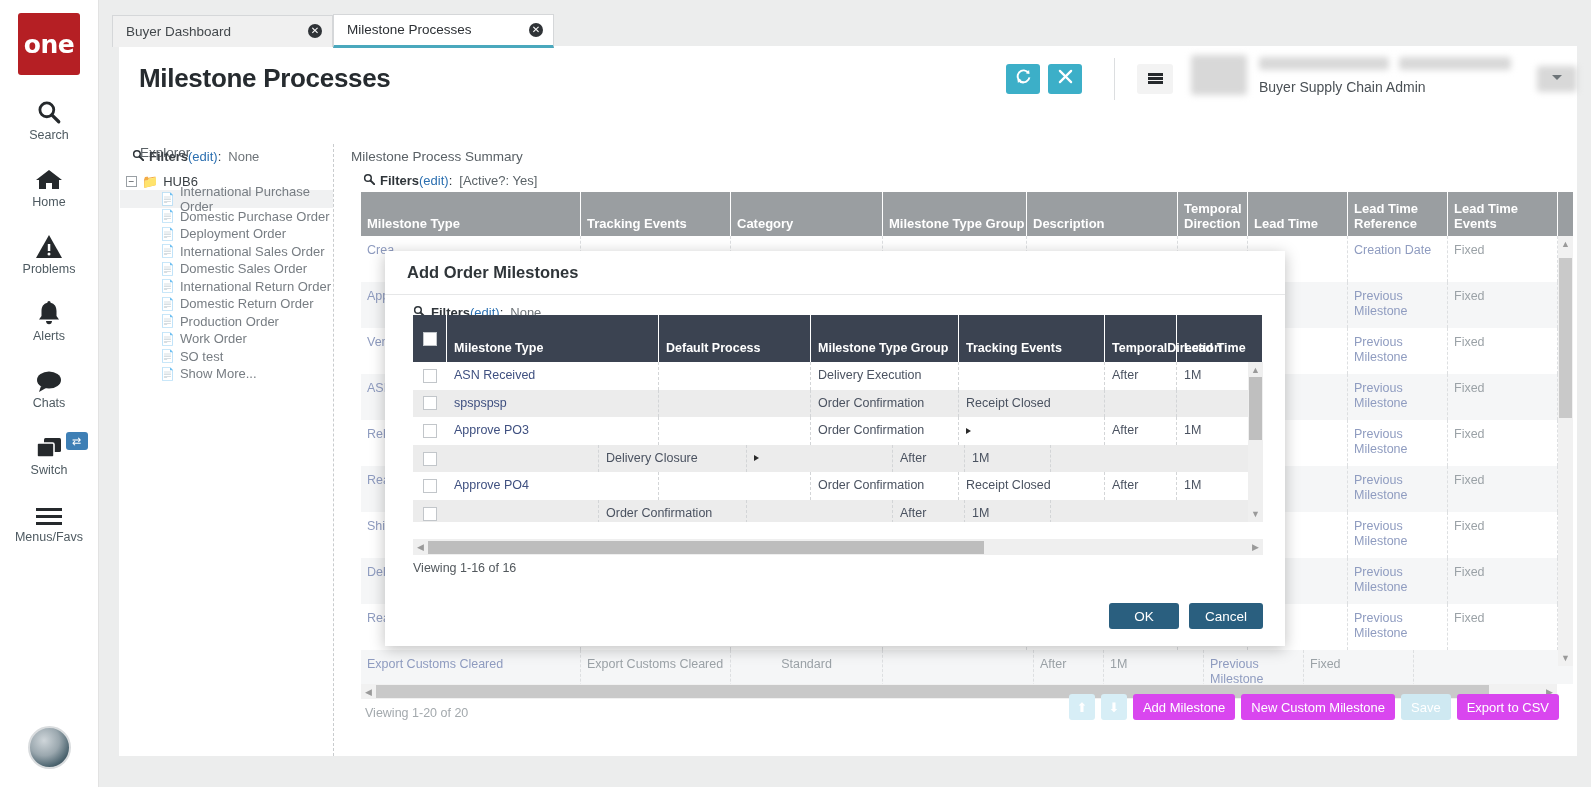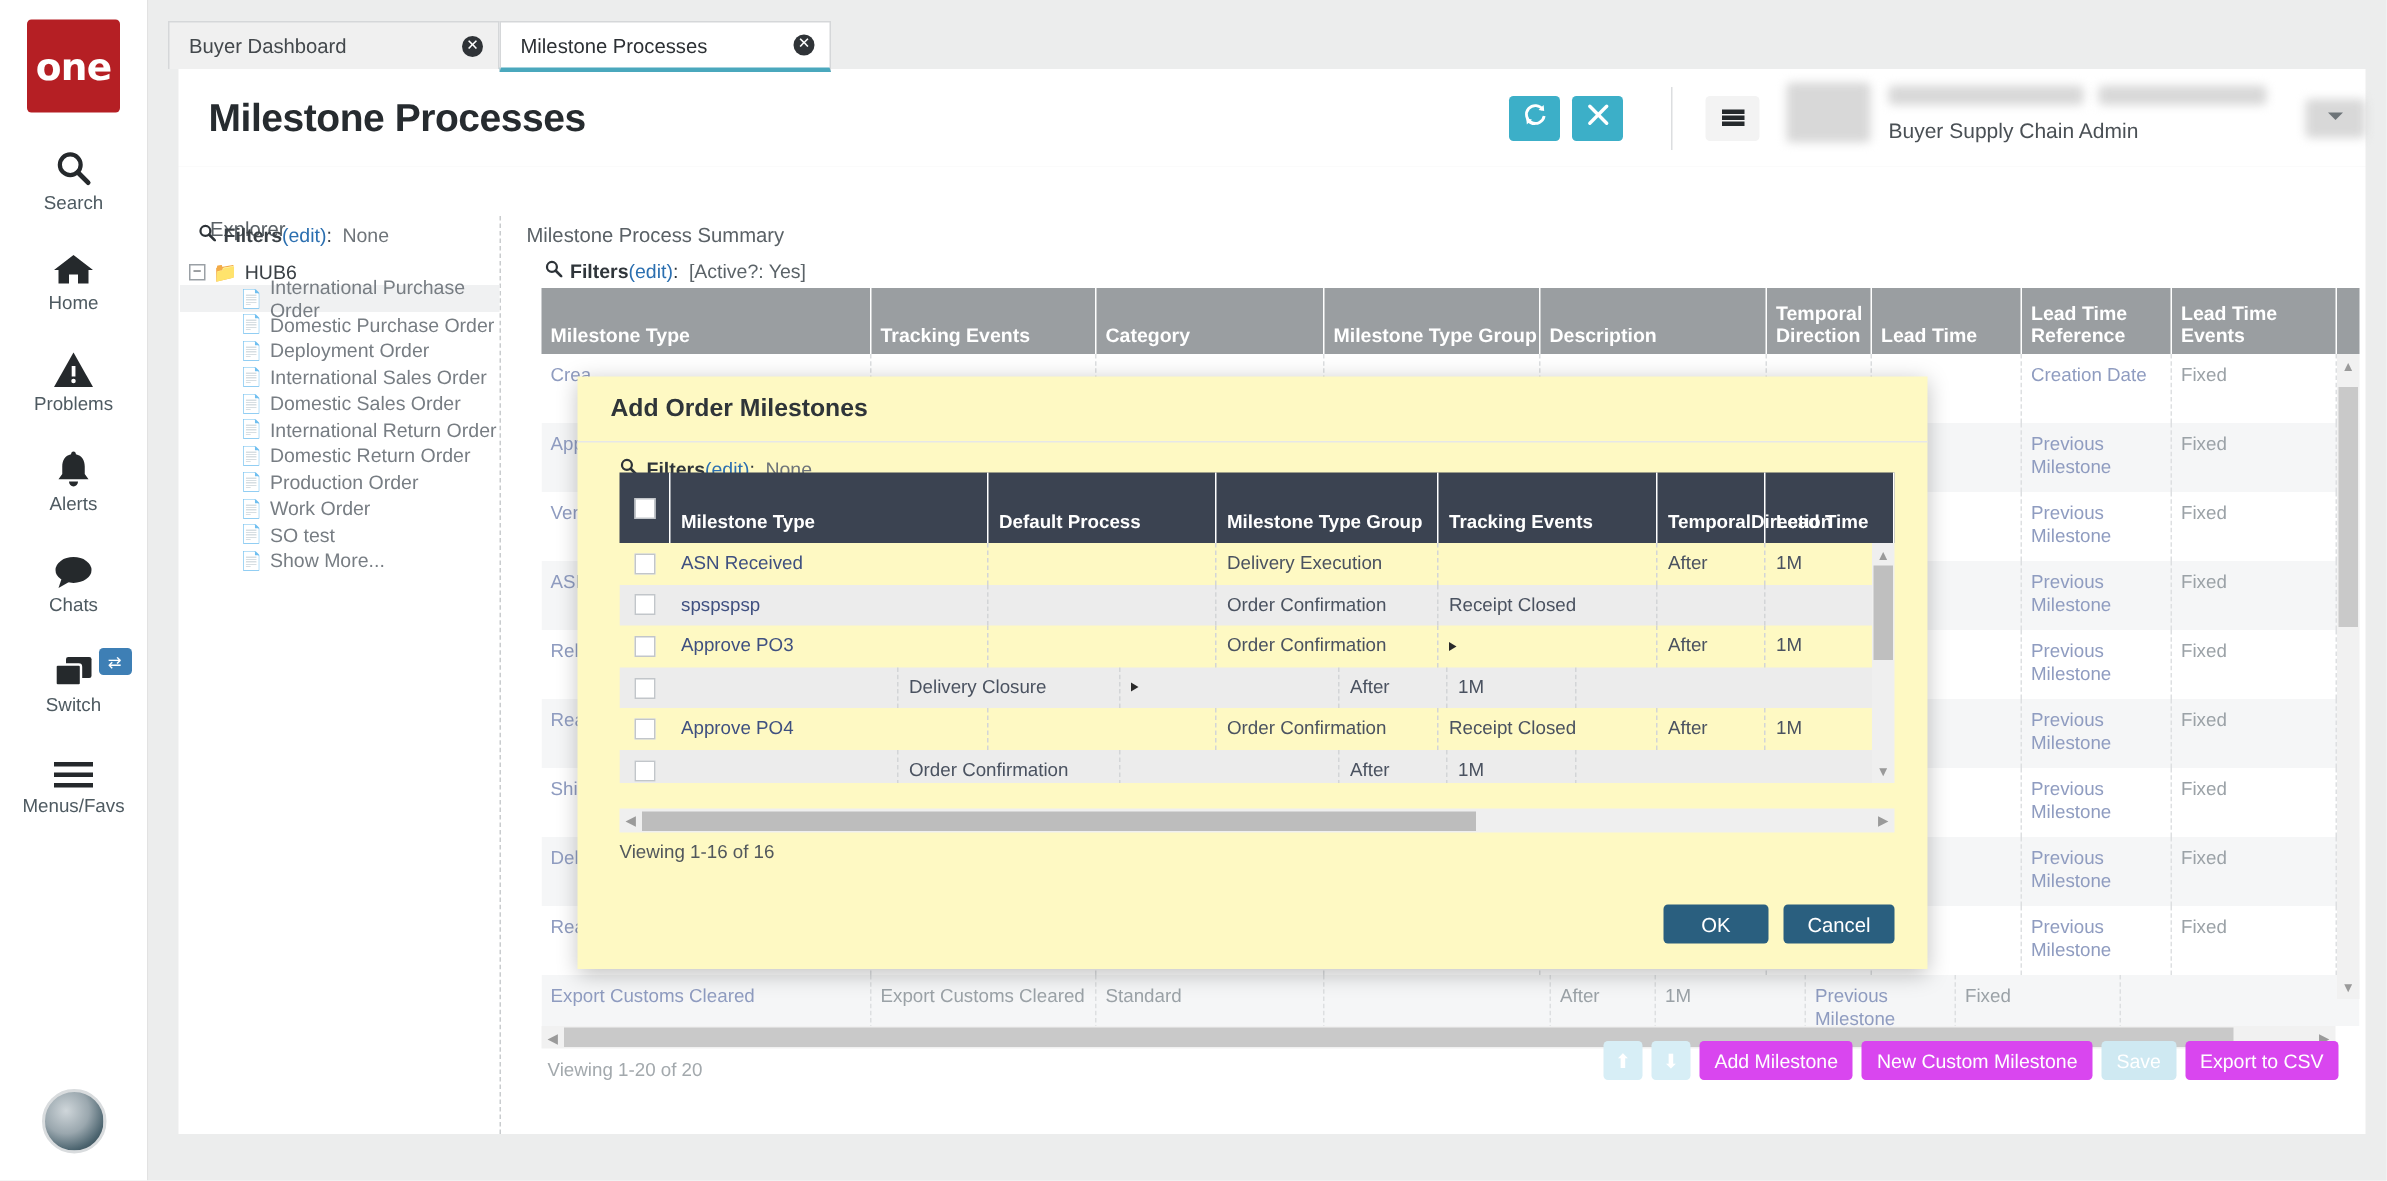--- a/index.html
+++ b/index.html
@@ -40,21 +40,21 @@
   .avatar-orb {
     position: absolute; bottom: 18px; left: 28px; width: 43px; height: 43px;
     border-radius: 50%;
     background: radial-gradient(circle at 36% 32%, #cfd6da 0%, #9aa7ae 42%, #4d6570 72%, #24323a 100%);
     border: 2px solid #d9dcde;
   }
 
   
   .tabstrip {
     position: absolute; left: 112px; top: 14px; height: 33px;
-    display: flex; align-items: flex-start; z-index: 20;
+    display: flex; align-items: center; z-index: 20;
   }
   .tab {
     height: 32px; width: 221px; display: flex; align-items: center;
     padding: 0 10px 0 13px; font-size: 13.5px; color: #43484c;
     border: 1px solid #d5d7d9; border-bottom: none; position: relative;
     background: #f0f0f0; cursor: pointer;
   }
   .tab.active { background: #fff; border-bottom: 3px solid #4aa8bd; height: 34px; color: #2c3034; }
   .tab-label { flex: 1; white-space: nowrap; overflow: hidden; text-overflow: ellipsis; }
   .tab-x {
@@ -143,21 +143,21 @@
   .viewing { position: absolute; left: 18px; top: 34px; font-size: 12.5px; color: #a3a9ad; }
   .fbtns { position: absolute; right: 14px; top: 22px; display: flex; align-items: center; }
   .fbtn { height: 26px; background: #d946ef; color: #fff; font-size: 13px; border-radius: 3px;
     display: flex; align-items: center; padding: 0 10px; margin-left: 6px; cursor: pointer; white-space: nowrap; }
   .fbtn.icoonly { width: 26px; justify-content: center; background: #d7eef6; color: #ffffff; padding: 0; }
   .fbtn.dim { background: #cfe9f2; }
 
   
   .modal {
     position: absolute; left: 385px; top: 251px; width: 900px; height: 395px;
-    background: #fef9c3; box-shadow: 0 3px 14px rgba(0,0,0,0.25); z-index: 60;
+    background: #ffffff; box-shadow: 0 3px 14px rgba(0,0,0,0.25); z-index: 60;
   }
   .modal-title { font-size: 16.5px; font-weight: bold; color: #2f3539; padding: 12px 0 0 22px; }
   .modal-divider { height: 1px; background: #e6e7e8; margin-top: 12px; }
   .modal-filters { display: flex; align-items: center; font-size: 13px; color: #2f353a; padding: 10px 0 8px 28px; }
   .mtable { position: absolute; left: 28px; top: 64px; width: 850px; height: 222px; }
   .m-headrow { display: flex; height: 47px; background: #3b4351; }
   .m-th { color: #fff; font-size: 12.5px; font-weight: bold; display: flex; align-items: flex-end;
     padding: 0 0 6px 7px; border-right: 1px solid #fff; line-height: 15px; }
   .m-th.chk { align-items: center; justify-content: center; padding: 0; }
   .m-cb { width: 14px; height: 14px; background: #fff; border: 1px solid #c2c6ca; display: block; cursor: pointer; }
@@ -548,21 +548,21 @@
               <div class="bg-td plain" style="width: 144px; flex: 0 0 auto;"></div>
               <div class="bg-td plain" style="width: 151px; flex: 0 0 auto;"></div>
               <div class="bg-td plain" style="width: 70px; flex: 0 0 auto;"></div>
               <div class="bg-td plain" style="width: 100px; flex: 0 0 auto;"></div>
               <div class="bg-td link" style="width: 100px; flex: 0 0 auto;">Previous Milestone</div>
               <div class="bg-td plain" style="width: 110px; flex: 0 0 auto;">Fixed</div>
             </div>
             <div class="bg-row alt">
               <div class="bg-td link" style="width: 220px; flex: 0 0 auto;">Export Customs Cleared</div>
               <div class="bg-td plain" style="width: 150px; flex: 0 0 auto;">Export Customs Cleared</div>
-              <div class="bg-td plain" style="width: 152px; flex: 0 0 auto;">Standard</div>
+              <div class="bg-td plain" style="width: 152px; flex: 0 0 auto; text-align: center;">Standard</div>
               <div class="bg-td plain" style="width: 151px; flex: 0 0 auto;"></div>
               <div class="bg-td plain" style="width: 70px; flex: 0 0 auto;">After</div>
               <div class="bg-td plain" style="width: 100px; flex: 0 0 auto;">1M</div>
               <div class="bg-td link" style="width: 100px; flex: 0 0 auto;">Previous Milestone</div>
               <div class="bg-td plain" style="width: 110px; flex: 0 0 auto;">Fixed</div>
             </div>
           </div>
         <div class="vscroll">
           <div class="varrow" style="top:0">▲</div>
           <div class="vthumb"></div>

